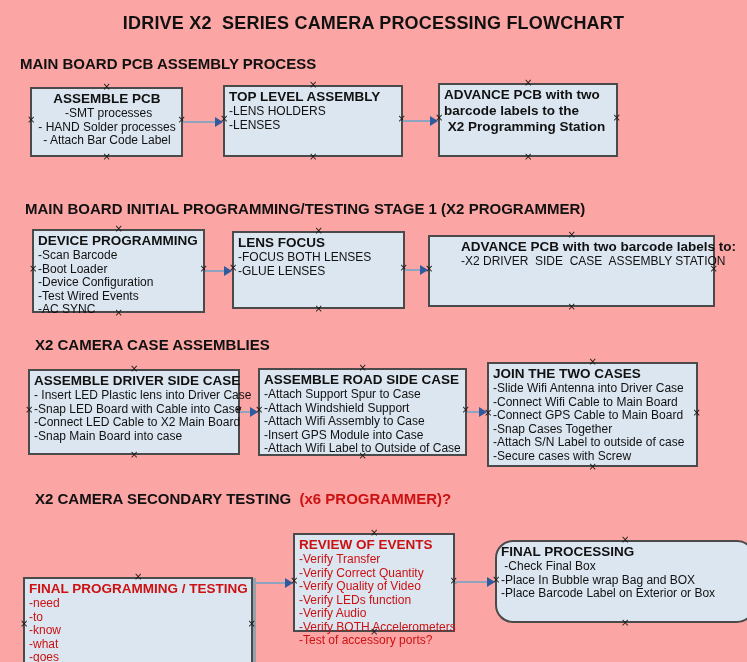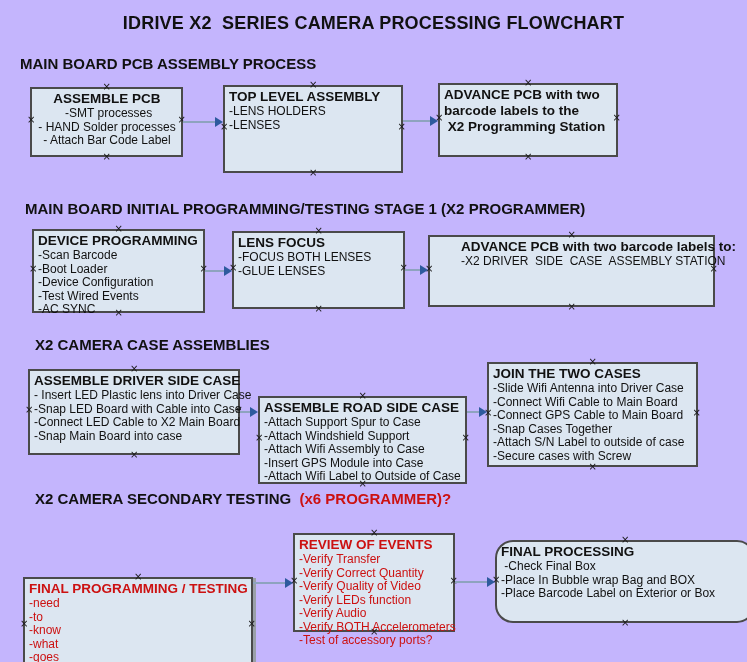--- a/index.html
+++ b/index.html
@@ -1,17 +1,17 @@
 <!DOCTYPE html>
 <html><head>
 <meta charset="utf-8">
 <style>
   html,body{margin:0;padding:0;background:#fff;}
   .canvas{
-    position:relative;width:747px;height:662px;background:#c4b5fd;
+    position:relative;width:747px;height:662px;background:#fca5a5;
     font-family:"Liberation Sans",sans-serif;overflow:hidden;color:#111;
   }
   .page-title{
     position:absolute;top:13px;left:0;width:100%;text-align:center;
     font-size:18px;font-weight:bold;letter-spacing:.2px;white-space:pre;
   }
   .sec{
     position:absolute;font-size:15px;font-weight:bold;white-space:pre;
   }
   .sec .red-part{color:#cc1111;}
@@ -55,21 +55,21 @@
       <i class="anc s"></i>
       <i class="anc w"></i>
       <i class="anc e"></i>
     <div class="box-title">ASSEMBLE PCB</div>
     <div class="box-items">
         <div class="box-item"> -SMT processes</div>
         <div class="box-item">- HAND Solder processes</div>
         <div class="box-item">- Attach Bar Code Label</div>
       </div>
   </div>
-  <div class="box" style="left:223px;top:85px;width:180px;height:88px;">
+  <div class="box" style="left:223px;top:85px;width:180px;height:72px;">
     <i class="anc n"></i>
       <i class="anc s"></i>
       <i class="anc w"></i>
       <i class="anc e"></i>
     <div class="box-title">TOP LEVEL ASSEMBLY</div>
     <div class="box-items">
         <div class="box-item">-LENS HOLDERS</div>
         <div class="box-item">-LENSES</div>
       </div>
   </div>
@@ -127,21 +127,21 @@
       <i class="anc w"></i>
       <i class="anc e"></i>
     <div class="box-title">ASSEMBLE DRIVER SIDE CASE</div>
     <div class="box-items">
         <div class="box-item">- Insert LED Plastic lens into Driver Case</div>
         <div class="box-item">-Snap LED Board with Cable into Case</div>
         <div class="box-item">-Connect LED Cable to X2 Main Board</div>
         <div class="box-item">-Snap Main Board into case</div>
       </div>
   </div>
-  <div class="box" style="left:258px;top:368px;width:209px;height:88px;margin-top:28px;">
+  <div class="box" style="left:258px;top:368px;width:209px;height:88px;">
     <i class="anc n"></i>
       <i class="anc s"></i>
       <i class="anc w"></i>
       <i class="anc e"></i>
     <div class="box-title">ASSEMBLE ROAD SIDE CASE</div>
     <div class="box-items">
         <div class="box-item">-Attach Support Spur to Case</div>
         <div class="box-item">-Attach Windshield Support</div>
         <div class="box-item">-Attach Wifi Assembly to Case</div>
         <div class="box-item">-Insert GPS Module into Case</div>

